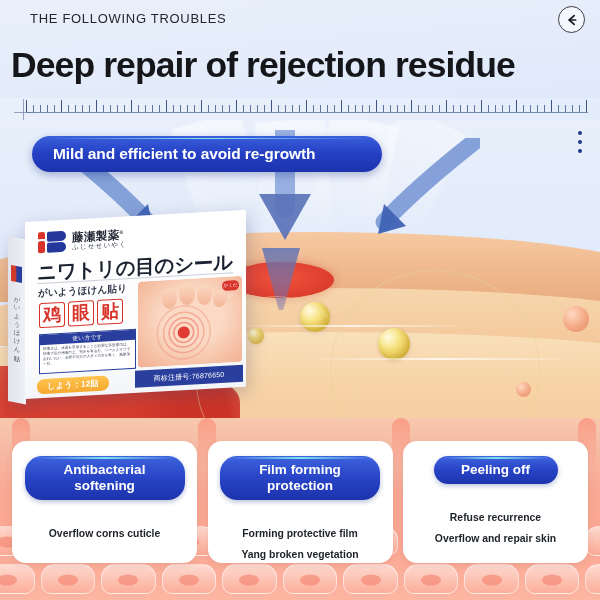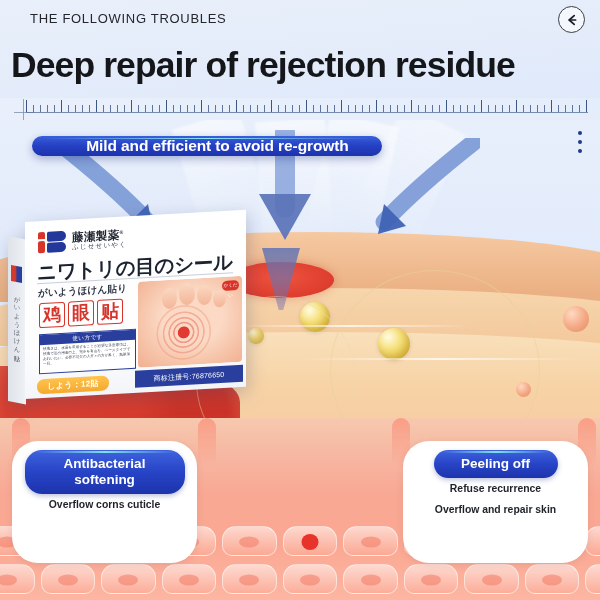--- a/index.html
+++ b/index.html
@@ -134,27 +134,26 @@
     position: absolute; border-radius: 50%;
     background: radial-gradient(circle at 34% 30%, #ffd9c2 0%, #f3a883 55%, #e08e68 100%);
   }
   .thread {
     position: absolute; border: 1px solid rgba(226,205,130,.75);
     border-radius: 50%; background: transparent;
   }
 
   
   .banner-pill {
-    position: absolute; left: 32px; top: 136px; width: 350px; height: 20px;
+    position: absolute; left: 32px; top: 136px; width: 350px; height: 36px;
     border-radius: 18px;
     background: linear-gradient(180deg, #3a5fdc 0%, #2540c4 48%, #1c33ad 100%);
     box-shadow: 0 3px 8px rgba(20,40,120,.32);
     display: flex; align-items: center;
     z-index: 7;
-    justify-content: center;
   }
   .banner-pill::before {
     content: ""; position: absolute; left: 10px; right: 10px; top: 1.5px; height: 1.6px;
     border-radius: 2px;
     background: linear-gradient(90deg, rgba(120,230,235,0), rgba(140,240,240,.95), rgba(120,230,235,0));
   }
   .banner-text {
     position: relative; padding-left: 21px;
     color: #ffffff; font-size: 15.5px; font-weight: 700; letter-spacing: -.1px;
     white-space: nowrap;
@@ -282,42 +281,43 @@
     border-radius: 9px;
   }
 
   
   .cards {
     position: absolute; left: 0; top: 441px; width: 600px; height: 125px;
     display: flex; justify-content: space-between; padding: 0 12px; z-index: 9;
   }
   .card {
     width: 185px; height: 122px;
-    background: #ffffff; border-radius: 26px;
+    background: #ffffff; border-radius: 14px;
     box-shadow: 0 2px 7px rgba(120,70,60,.13);
     display: flex; flex-direction: column; align-items: center;
-    padding-top: 9px;
+    padding-top: 15px;
+    gap: 8px;
   }
   .card-pill {
     min-width: 124px; max-width: 160px; padding: 6px 15px;
     border-radius: 17px;
     background: linear-gradient(180deg, #3f63de 0%, #2744c6 50%, #1d33ac 100%);
     box-shadow: 0 2px 5px rgba(25,45,130,.3);
     position: relative;
     text-align: center;
   }
   .card-pill::before {
     content: ""; position: absolute; left: 9px; right: 9px; top: 1.4px; height: 1.4px;
     border-radius: 2px;
     background: linear-gradient(90deg, rgba(110,225,230,0), rgba(130,240,238,.9), rgba(110,225,230,0));
   }
   .card-pill span {
     color: #fff; font-size: 13.5px; font-weight: 700; line-height: 16px; display: block;
   }
-  .card-lines { margin-top: 0; text-align: center; }
+  .card-lines { margin-top: 15px; text-align: center; }
   .card-lines div {
     font-size: 10.4px; font-weight: 600; color: #1d2128; line-height: 21px; white-space: nowrap;
   }
 </style>
 </head>
 <body>
 
 <div id="page">
 
   <div class="header-band"></div>
@@ -487,20 +487,29 @@
 
     <div class="card">
       <div class="card-pill">
         <span>Antibacterial softening</span>
       </div>
       <div class="card-lines">
         <div>Overflow corns cuticle</div>
       </div>
     </div>
 
+    <div class="card">
+      <div class="card-pill">
+        <span>Film forming protection</span>
+      </div>
+      <div class="card-lines">
+        <div>Forming protective film</div>
+        <div>Yang broken vegetation</div>
+      </div>
+    </div>
 
     <div class="card">
       <div class="card-pill">
         <span>Peeling off</span>
       </div>
       <div class="card-lines">
         <div>Refuse recurrence</div>
         <div>Overflow and repair skin</div>
       </div>
     </div>

